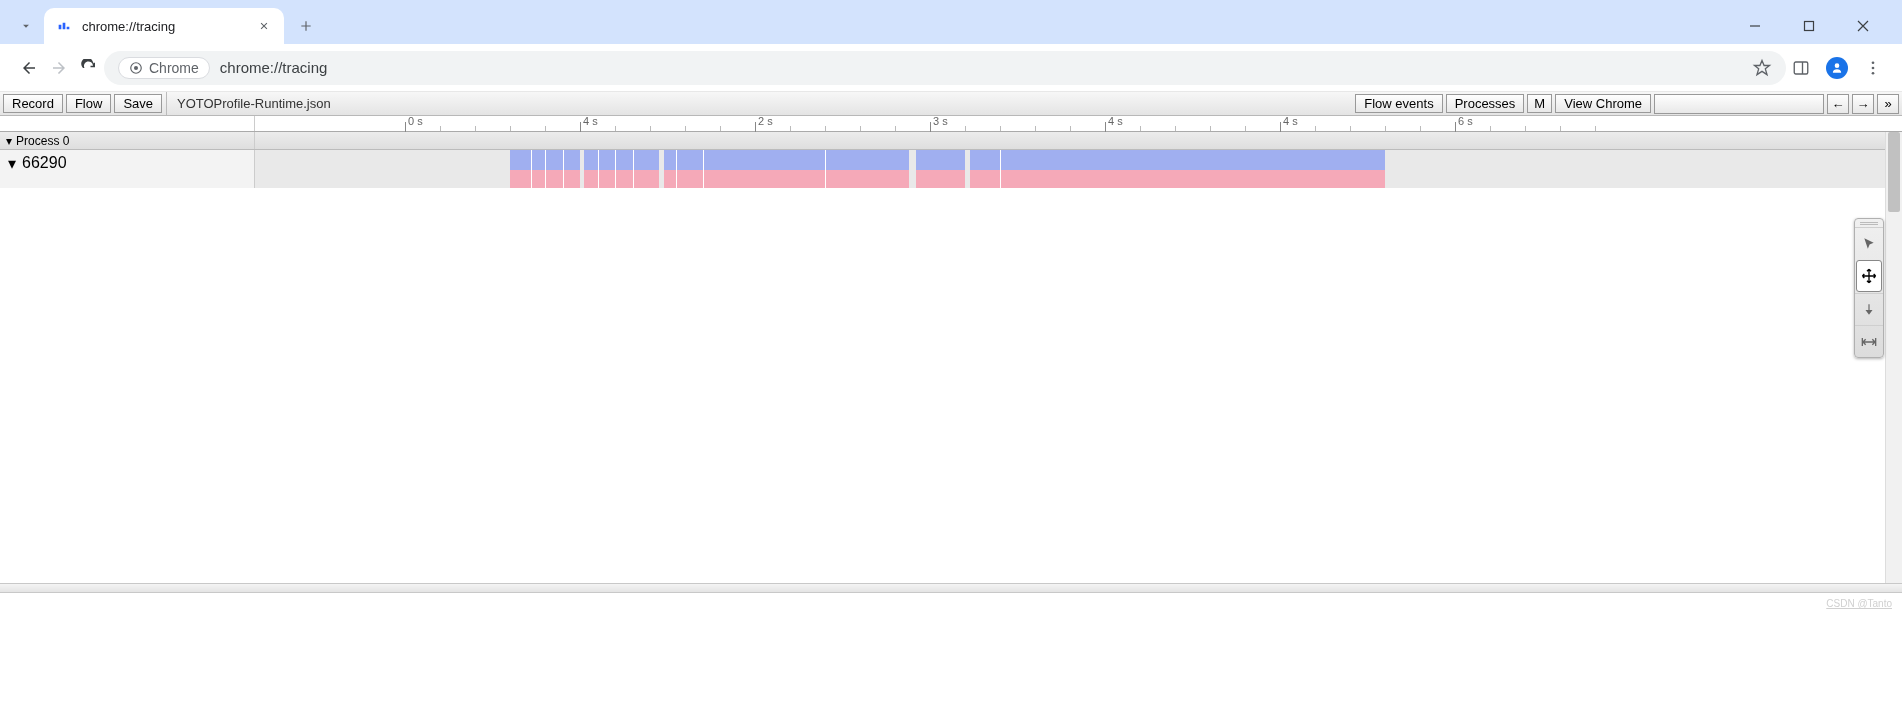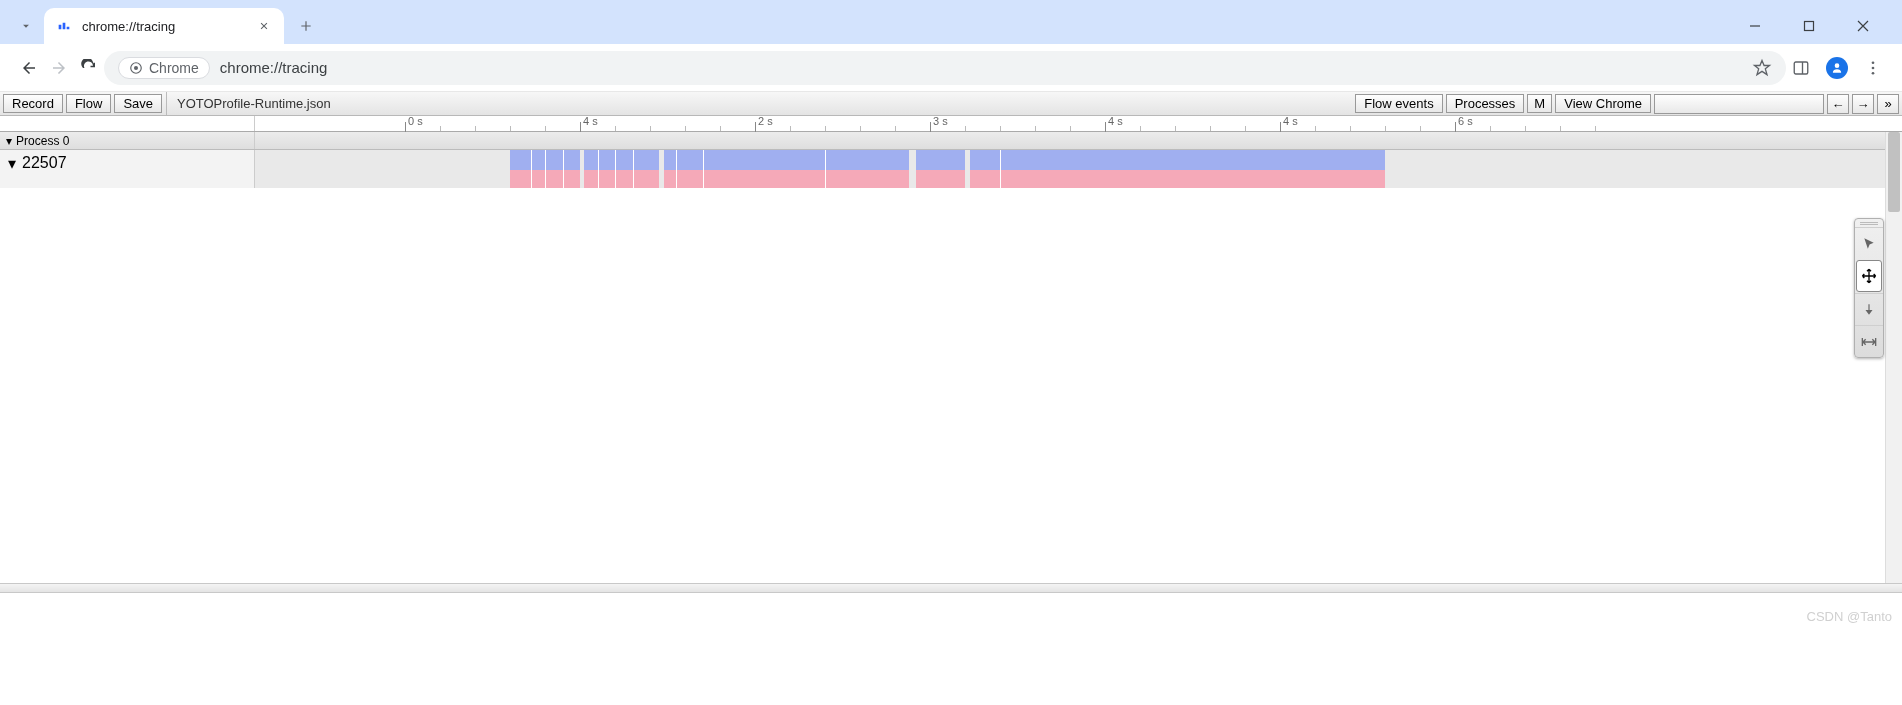--- a/index.html
+++ b/index.html
@@ -61,21 +61,21 @@
 .palette-btn { height:32px; display:flex; align-items:center; justify-content:center; color:#555; border-top:1px solid #cfcfcf;}
 .palette-btn.active { background:#fff; border:1px solid #888; margin:1px; border-radius:3px; color:#000; font-weight:bold;}
 
 
 .vscroll { position:absolute; right:0; top:132px; bottom:122px; width:17px; background:#f1f1f1; border-left:1px solid #ddd; }
 .vscroll-thumb { position:absolute; left:2px; right:2px; top:0; height:80px; background:#c1c1c1; border-radius:2px; }
 
 
 .empty { position:absolute; left:0; right:17px; top:188px; bottom:122px; background:#fff; }
 .bottom-band { position:absolute; left:0; right:0; bottom:112px; height:10px; background:linear-gradient(#f4f4f4,#e4e4e4); border-top:1px solid #c8c8c8; border-bottom:1px solid #c8c8c8;}
-.watermark { position:absolute; right:10px; bottom:81px; font-size:13px; color:#d0d0d0; }
+.watermark { position:absolute; right:10px; bottom:96px; font-size:10px; color:#d0d0d0;text-decoration:underline; }
 
 .ruler-wrap{display:flex; height:16px; border-bottom:1px solid #aaa;}
 .ruler-left{width:255px; border-right:1px solid #ccc; background:#fff;}
 </style>
 </head>
 <body>
 
 <div class="titlebar">
   <div class="tab-drop">
     <svg width="14" height="14" viewBox="0 0 24 24">
@@ -245,21 +245,21 @@
     <span>Process 0</span>
   </div>
   <div class="proc-header-right">
     <span>X</span>
   </div>
 </div>
 
 <div class="thread-row">
   <div class="thread-label">
     <span>▾</span>
-    <span>22507</span>
+    <span>66290</span>
   </div>
   <div class="thread-track" id="track">
       <div class="track-seg blue" style="left: 255px; width: 399px;"></div>
       <div class="track-seg blue" style="left: 661px; width: 469px;"></div>
       <div class="track-seg pink" style="left: 255px; width: 399px;"></div>
       <div class="track-seg pink" style="left: 661px; width: 469px;"></div>
       <div class="track-gap" style="left: 325px; width: 3.5px;"></div>
       <div class="track-gap" style="left: 403.75px; width: 5.25px;"></div>
       <div class="track-gap" style="left: 654px; width: 7px;"></div>
       <div class="track-gap" style="left: 710px; width: 5.25px;"></div>

